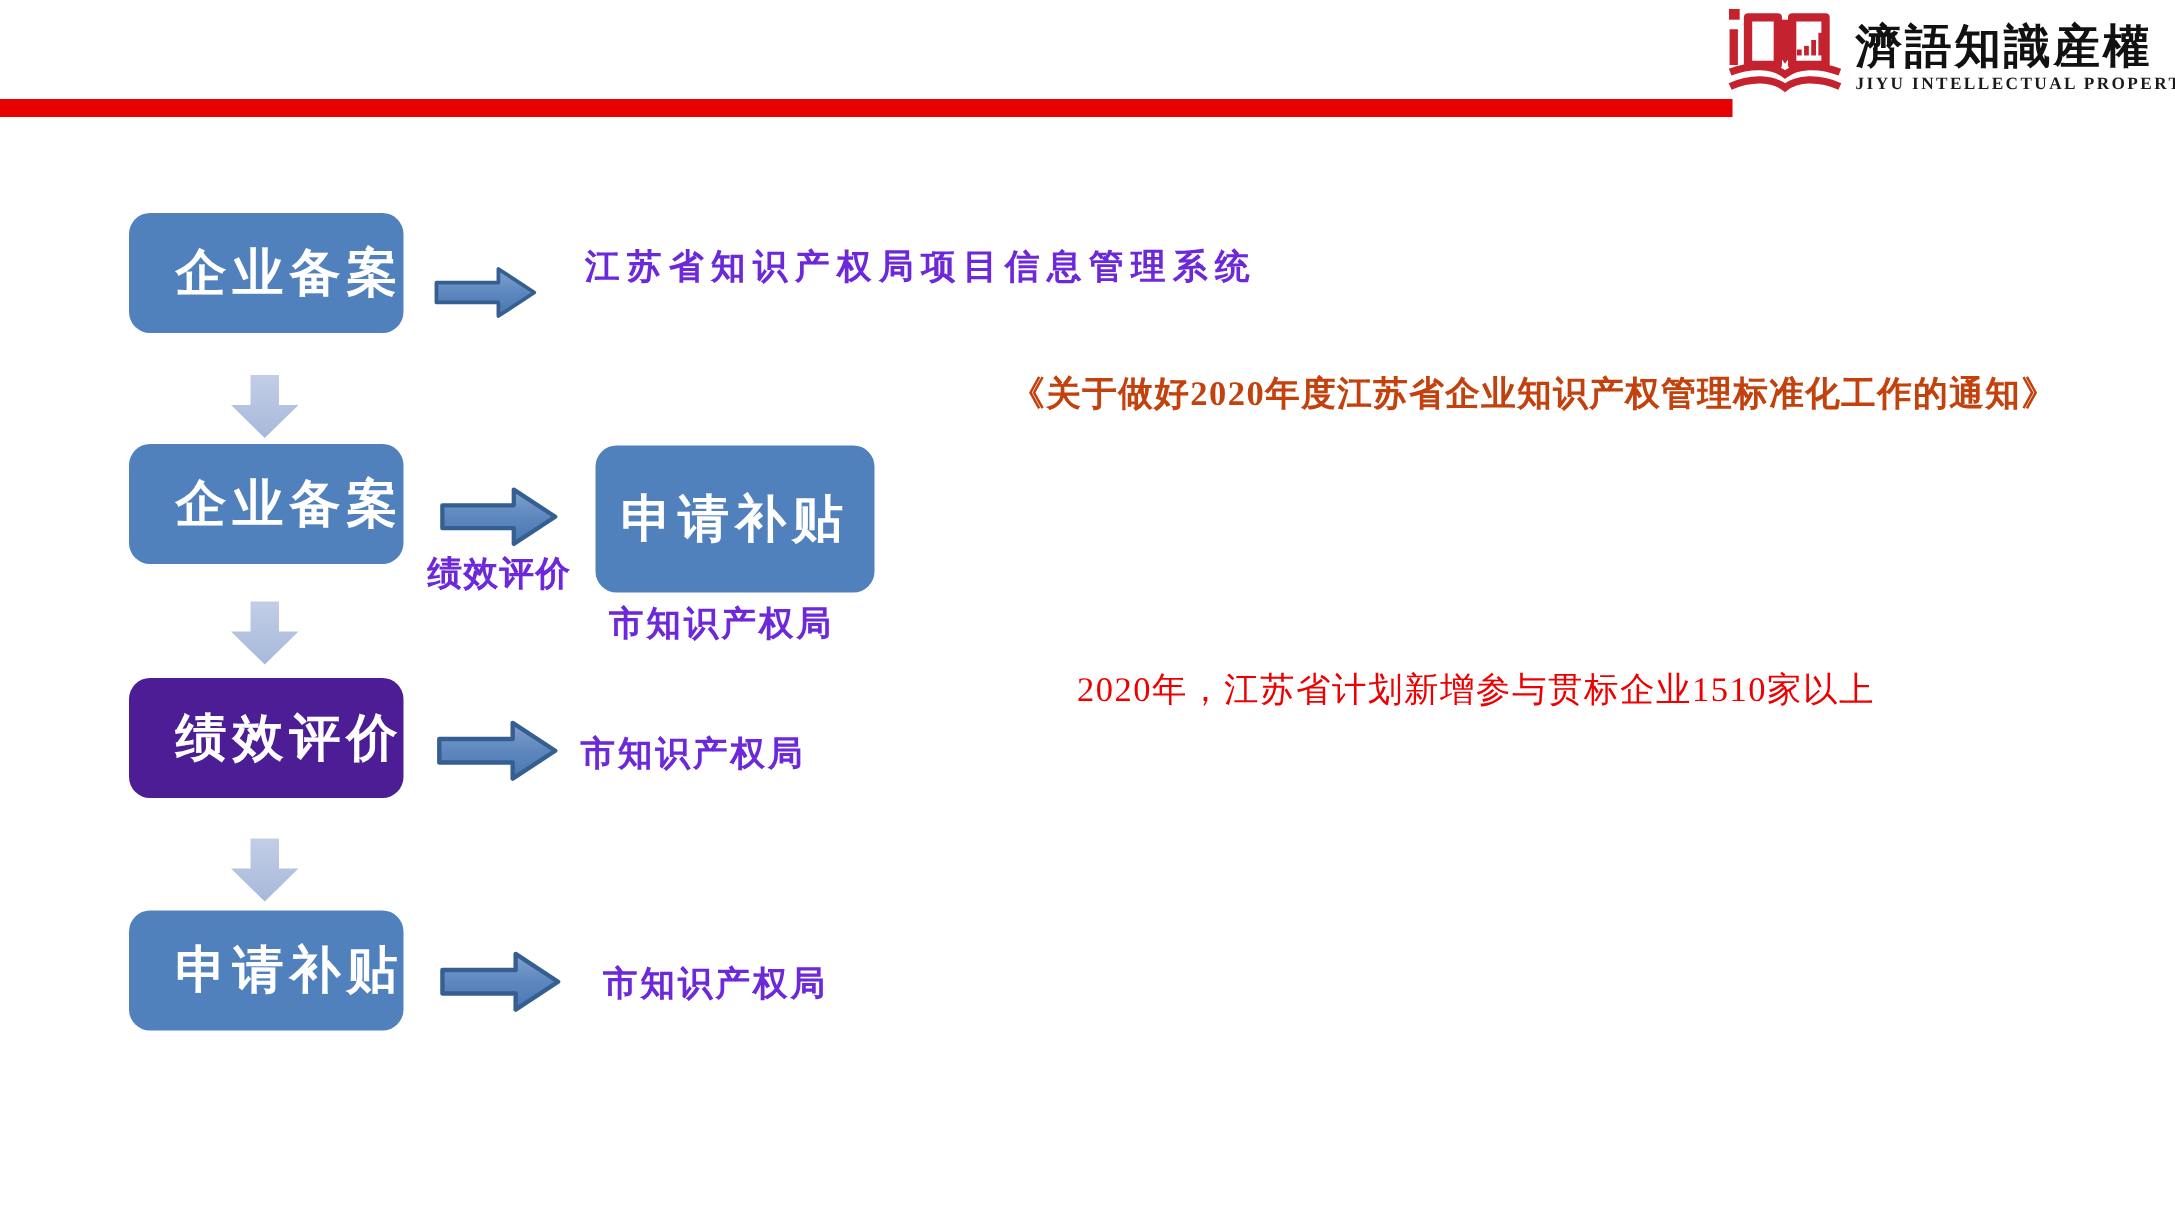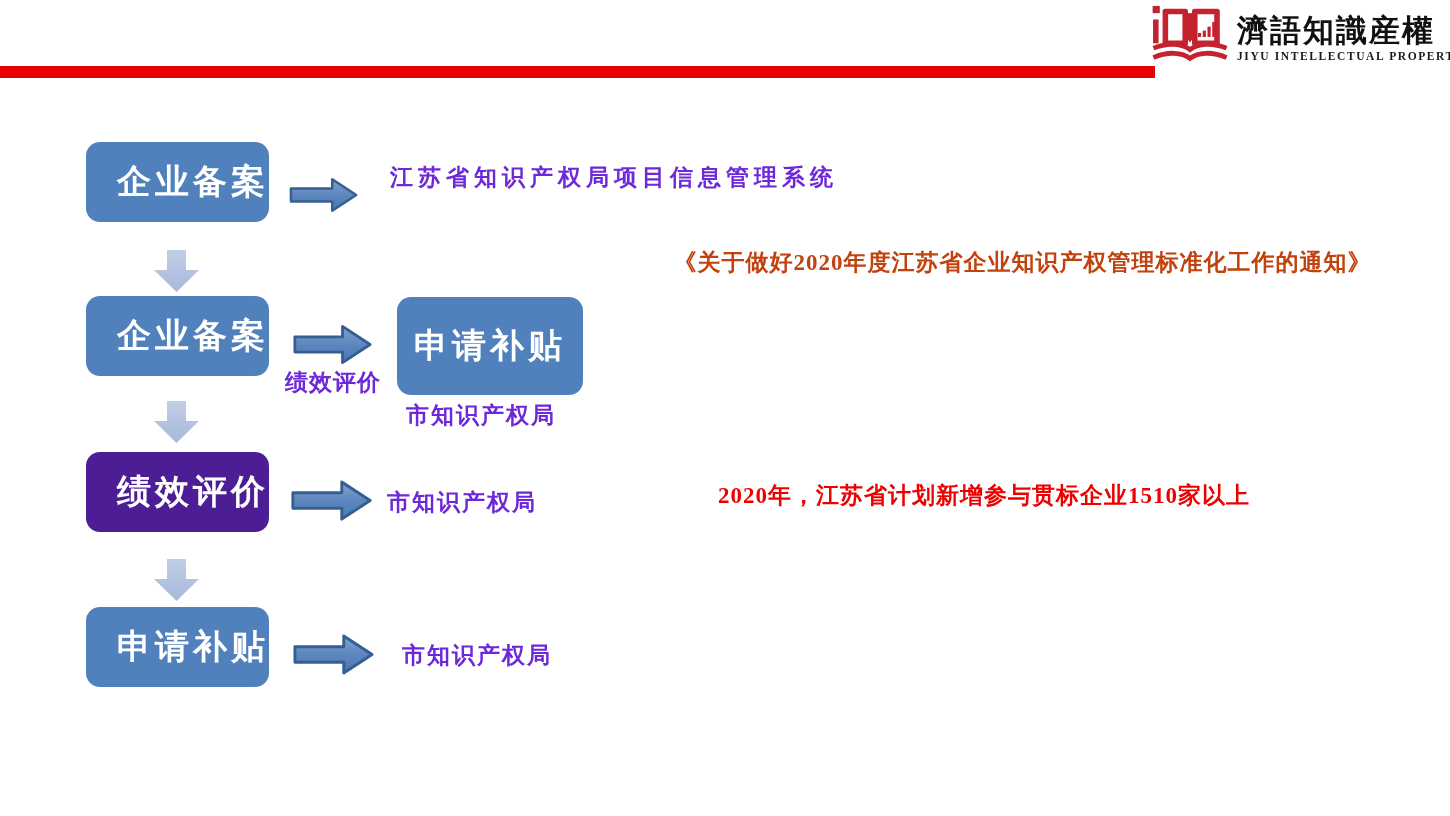--- a/index.html
+++ b/index.html
@@ -47,21 +47,21 @@
     display:flex; align-items:center; justify-content:center;
     font-size:34px; font-weight:bold; letter-spacing:4px;
     white-space:nowrap;
   }
 
   
   .note {
     position:absolute; color:#6d28d9; font-weight:bold; white-space:nowrap;
   }
   .red-note {
-    position:absolute; font-weight:bold; white-space:nowrap;margin-top:36px;
+    position:absolute; font-weight:normal; white-space:nowrap;
   }
   .notice-block {
     position:absolute; left:650px; top:244px; width:745px;
     text-align:center; font-weight:bold;
     font-size:23px; line-height:38px; letter-spacing:1px;
   }
 
   svg { display:block; }
 </style>
 </head>

